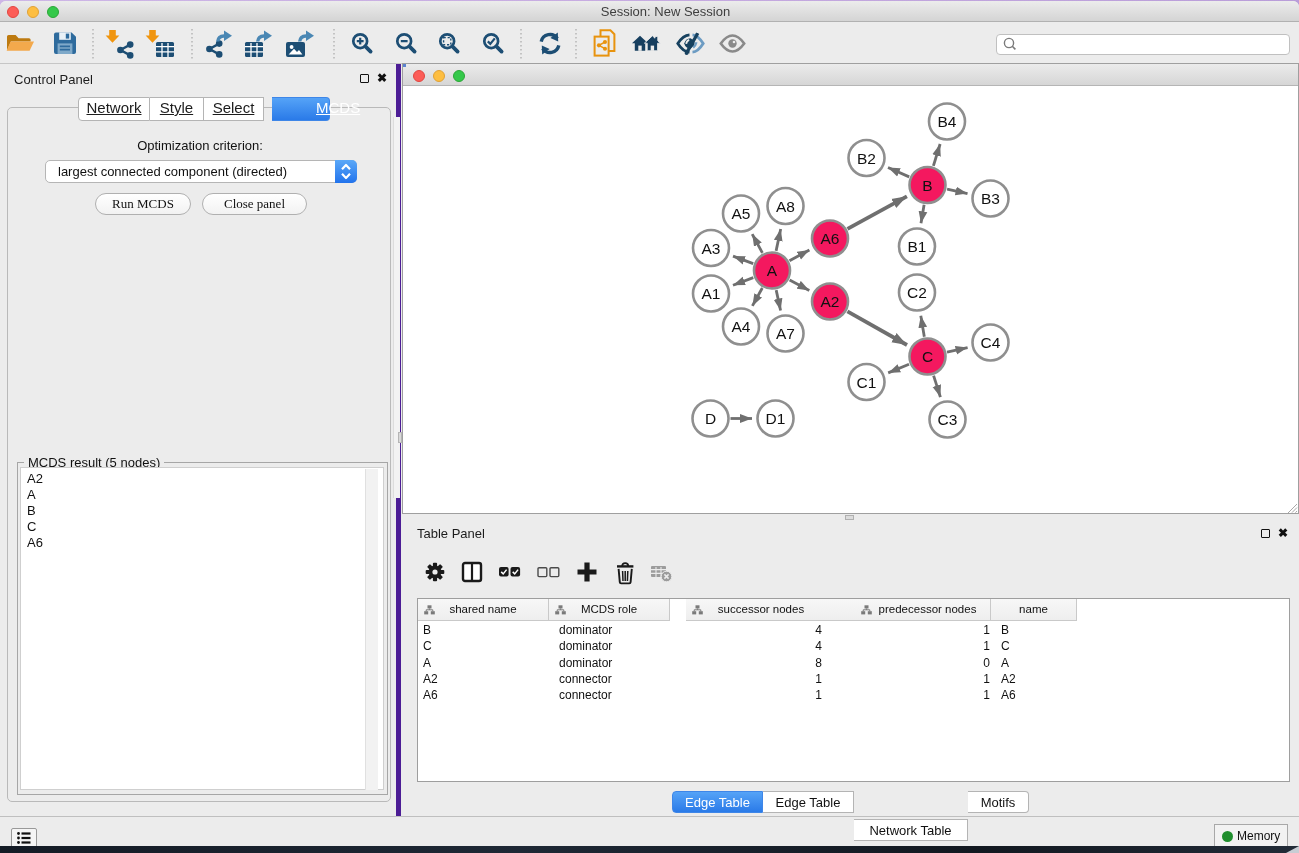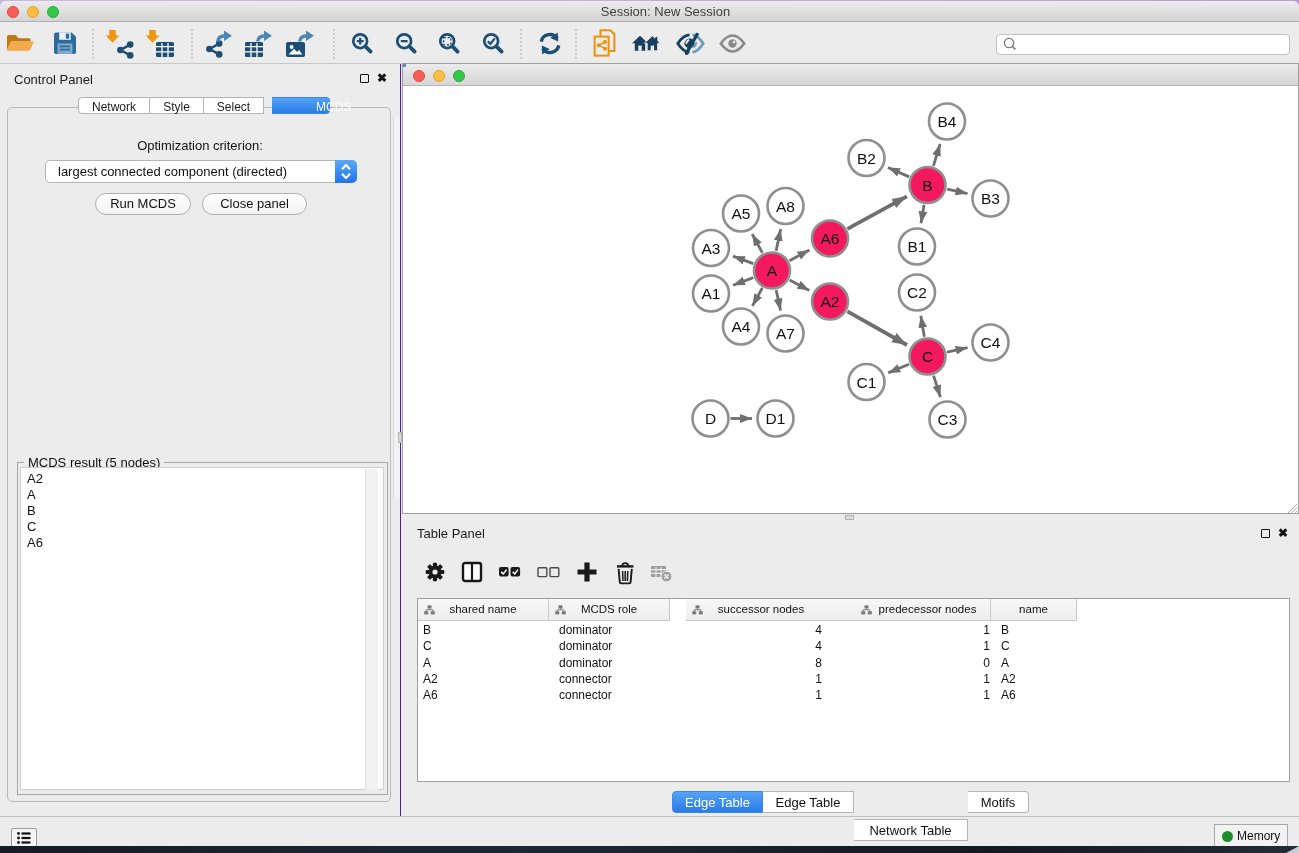--- a/index.html
+++ b/index.html
@@ -7,30 +7,30 @@
 .abs{position:absolute;}
 #deskTop{left:0;top:0;width:1299px;height:10px;background:linear-gradient(90deg,#cdb6e6 0%,#c7ace1 45%,#b99dd9 100%);}
 #app{left:0;top:1px;width:1299px;height:845px;background:#ececec;border-radius:6px 6px 0 0;overflow:hidden;}
 #deskBot{left:0;top:846px;width:1299px;height:7px;background:linear-gradient(90deg,#141b25,#1e2835 40%,#121820 75%,#222b37);}
 #titlebar{left:0;top:0;width:1299px;height:21px;background:linear-gradient(#ececec,#d4d4d4);border-bottom:1px solid #b1b1b1;padding-left:16px;}
 .light{border-radius:50%;width:12px;height:12px;}
 #ttext{width:1299px;top:3px;text-align:center;font-size:13px;color:#3e3e3e;}
 #toolbar{left:0;top:22px;width:1299px;height:41px;background:#ececec;border-bottom:1px solid #c6c6c6;}
 #searchbox{left:996px;top:11px;width:294px;height:21px;background:#fff;border:1px solid #c0c0c0;border-radius:4px;}
 
-#cpanel{left:0;top:63px;width:401px;height:752px;background:#ececec;border-right:1px solid #4c1d95;}
+#cpanel{left:0;top:63px;width:401px;height:752px;background:#ececec;border-right:5px solid #4c1d95;}
 .ptitle{font-size:13px;color:#1c1c1c;}
 .wbox{width:9px;height:9px;border:1.5px solid #111;border-radius:1px;}
 .wx{font-size:12px;color:#111;font-weight:bold;}
-.tab{top:33px;height:17px;z-index:3;border:1px solid #b4b4b4;background:#fff;font-size:12px;color:#1c1c1c;text-align:center;line-height:19px;border-left:none;}
+.tab{top:33px;height:24px;z-index:3;border:1px solid #b4b4b4;background:#fff;font-size:15px;color:#1c1c1c;text-align:center;line-height:19px;border-left:none;text-decoration:underline;}
 .tabsel{background:linear-gradient(#55a3f7,#2a7ae8);color:#fff;border-color:#3e86e8;}
 #cpcontent{left:7px;top:43px;width:384px;height:695px;border:1px solid #b9b9b9;border-radius:5px;}
 #ddrop{left:37px;top:52px;width:312px;height:23px;background:#fff;border:1px solid #b5b5b5;border-radius:5px;font-size:13px;color:#111;line-height:21px;padding-left:12px;}
 #dstep{right:-1px;top:-1px;width:22px;height:23px;border-radius:0 5px 5px 0;background:linear-gradient(#5ba8f8,#2173ec);}
-.btn{top:85px;height:22px;background:linear-gradient(#ffffff,#f2f2f2);border:1px solid #b0b0b0;border-radius:11px;font-size:13px;color:#111;text-align:center;line-height:20px;}
+.btn{top:85px;height:22px;background:linear-gradient(#ffffff,#f2f2f2);border:1px solid #b0b0b0;border-radius:11px;font-size:13px;color:#111;text-align:center;line-height:20px;font-family:Liberation Serif, serif;}
 #mcdsbox{left:9px;top:354px;width:371px;height:333px;border:1px solid #a6a6a6;}
 #mcdslab{left:6px;top:-8px;background:#ececec;padding:0 4px;font-size:13px;color:#111;}
 #mcdslist{left:2px;top:4px;width:364px;height:323px;background:#fff;border:1px solid #cfcfcf;font-size:13px;color:#111;}
 #mcdstrack{right:5px;top:1px;width:13px;height:321px;background:#f2f2f2;border-left:1px solid #e0e0e0;}
 
 #netwin{left:402px;top:62px;width:897px;height:451px;background:#fff;border:1px solid #9f9f9f;}
 #nettitle{left:0;top:0;width:895px;height:22px;background:linear-gradient(#ebebeb,#d6d6d6);border-bottom:1px solid #b5b5b5;}
 #nettext{width:895px;top:4px;text-align:center;font-size:13px;color:#3e3e3e;}
 
 #tpanel{left:403px;top:520px;width:896px;height:295px;background:#ececec;}

